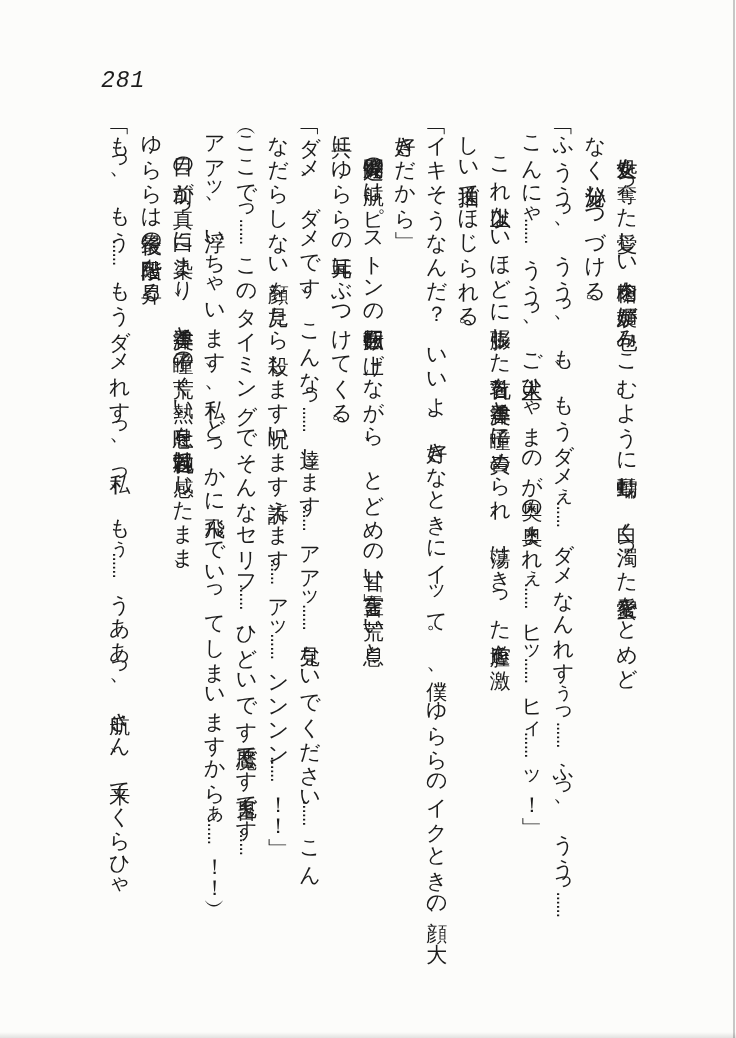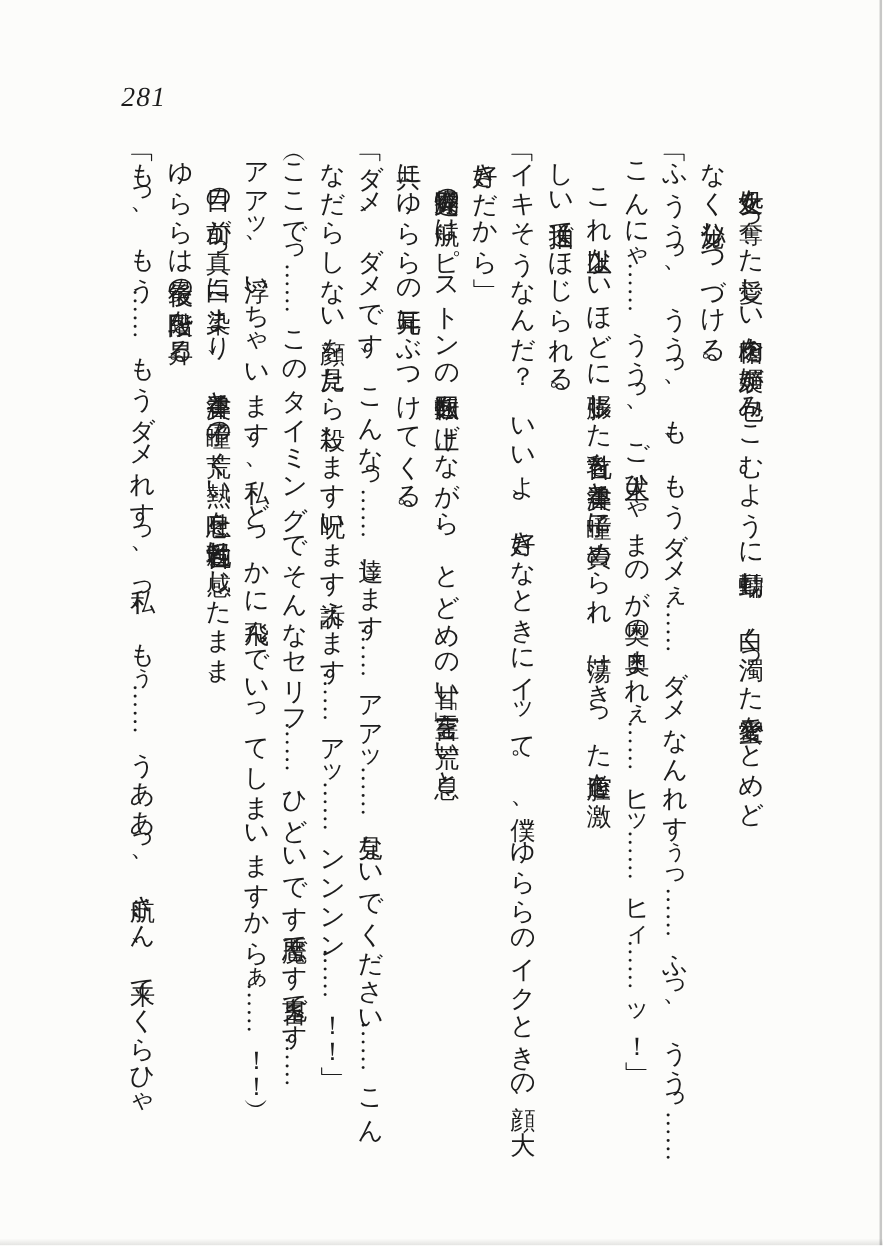--- a/index.html
+++ b/index.html
@@ -11,21 +11,21 @@
     margin: 0;
     padding: 0;
     background: #ffffff;
   }
   .page {
     position: relative;
     width: 736px;
     height: 1038px;
     background: var(--paper);
     overflow: hidden;
-    font-family: Liberation Serif, serif;
+    font-family: Liberation Mono, monospace;
   }
   
   .scan-edge-right {
     position: absolute;
     top: 0;
     right: 1px;
     width: 2px;
     height: 100%;
     background: var(--edge);
     opacity: 0.8;

